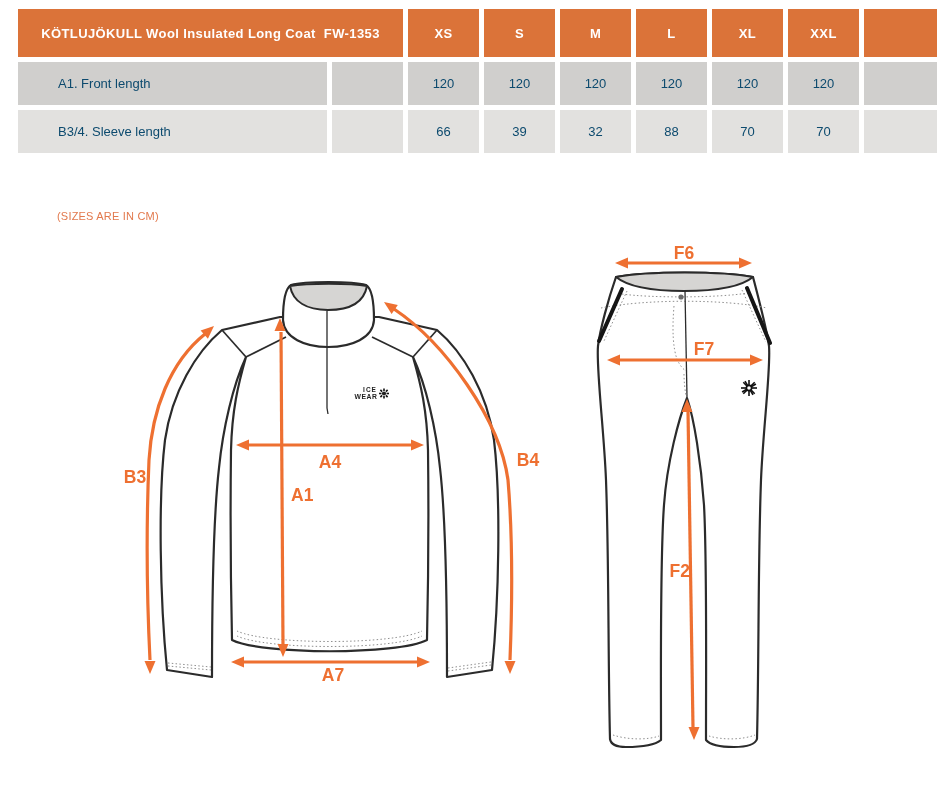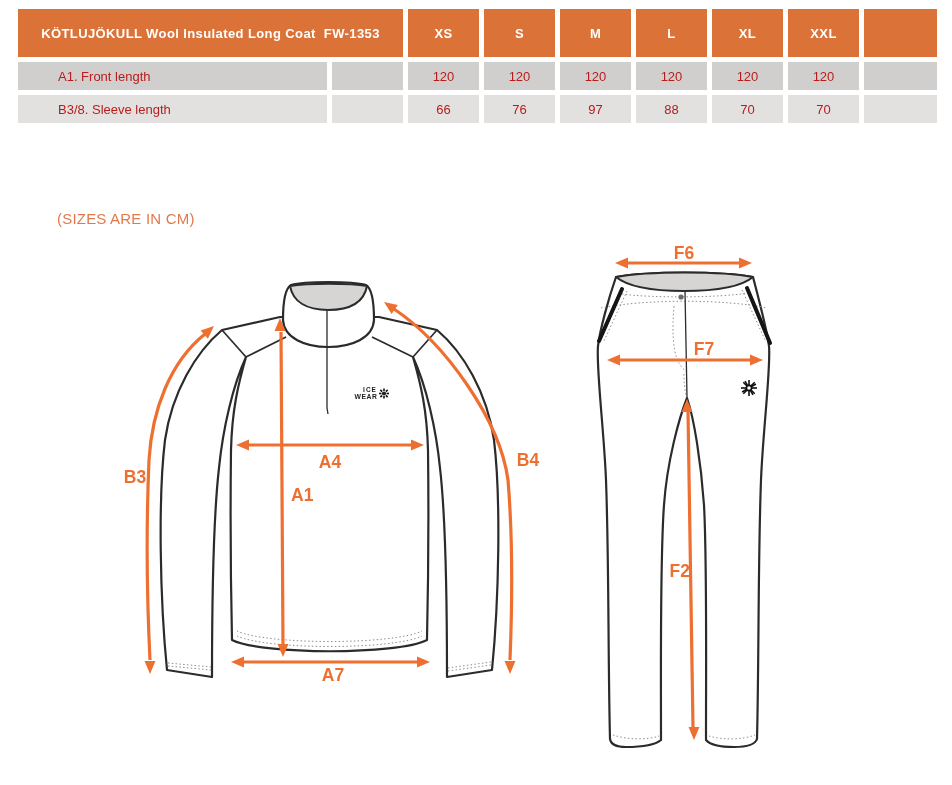--- a/index.html
+++ b/index.html
@@ -4,25 +4,25 @@
 <style>
   html,body{margin:0;padding:0;background:#fff;}
   .page{position:relative;width:952px;height:785px;background:#fff;overflow:hidden;
         font-family:"Liberation Sans",sans-serif;}
   table.size-table{position:absolute;left:13px;top:4px;width:929px;
         border-collapse:separate;border-spacing:5px;table-layout:fixed;}
   table.size-table td{padding:0;vertical-align:middle;}
   tr.hdr td{height:48px;background:#db7339;color:#fff;font-weight:bold;
         font-size:13px;text-align:center;letter-spacing:.4px;}
   td.title-cell{font-size:13.5px;letter-spacing:.1px;}
-  tr.data td{height:28px;font-size:13px;color:#b91c1c;text-align:center;}
+  tr.data td{height:43px;font-size:13px;color:#0c4a6e;text-align:center;}
   tr.row-dark td{background:#d0cfcd;}
   tr.row-light td{background:#e2e1df;}
   td.label-cell{text-align:left !important;padding-left:40px !important;}
-  .cm-note{position:absolute;left:57px;top:210px;color:#e2794d;font-size:15px;
+  .cm-note{position:absolute;left:57px;top:210px;color:#e2794d;font-size:11px;
         letter-spacing:.2px;}
   svg.diagram{position:absolute;left:0;top:240px;}
   .outline{fill:#fff;stroke:#2b2b2b;stroke-width:2.2;stroke-linejoin:round;}
   .grayfill{fill:#d6d5d3;stroke:#2b2b2b;stroke-width:2;stroke-linejoin:round;}
   .seam{fill:none;stroke:#2b2b2b;stroke-width:1.7;}
   .thin{fill:none;stroke:#2b2b2b;stroke-width:1.3;}
   .stitch{fill:none;stroke:#8f8f8f;stroke-width:1;stroke-dasharray:1.5 2.3;}
   .arrow{fill:none;stroke:#ee7031;stroke-width:3.2;}
   .ah{fill:#ee7031;stroke:none;}
   .mlabel{fill:#ee7031;font-family:"Liberation Sans",sans-serif;
@@ -64,25 +64,25 @@
       <td></td>
       <td>120</td>
       <td>120</td>
       <td>120</td>
       <td>120</td>
       <td>120</td>
       <td>120</td>
       <td></td>
     </tr>
     <tr class="data row-light">
-      <td class="label-cell">B3/8. Sleeve length</td>
+      <td class="label-cell">B3/4. Sleeve length</td>
       <td></td>
       <td>66</td>
-      <td>76</td>
-      <td>97</td>
+      <td>39</td>
+      <td>32</td>
       <td>88</td>
       <td>70</td>
       <td>70</td>
       <td></td>
     </tr>
   </tbody>
     </table>
 
   <div class="cm-note">(SIZES ARE IN CM)</div>
 

